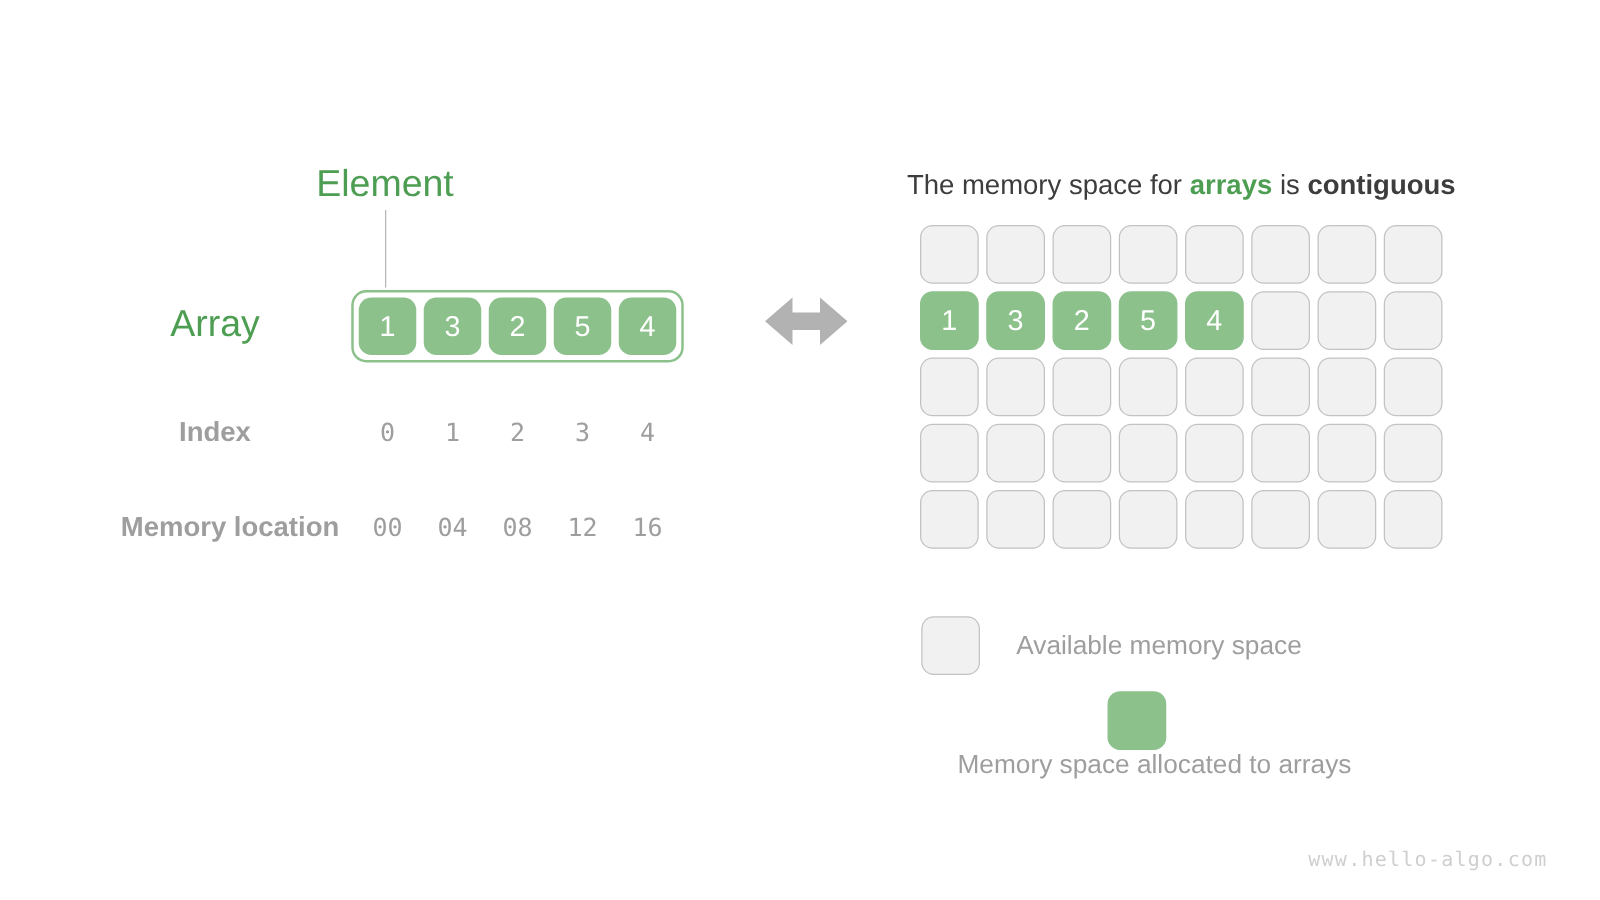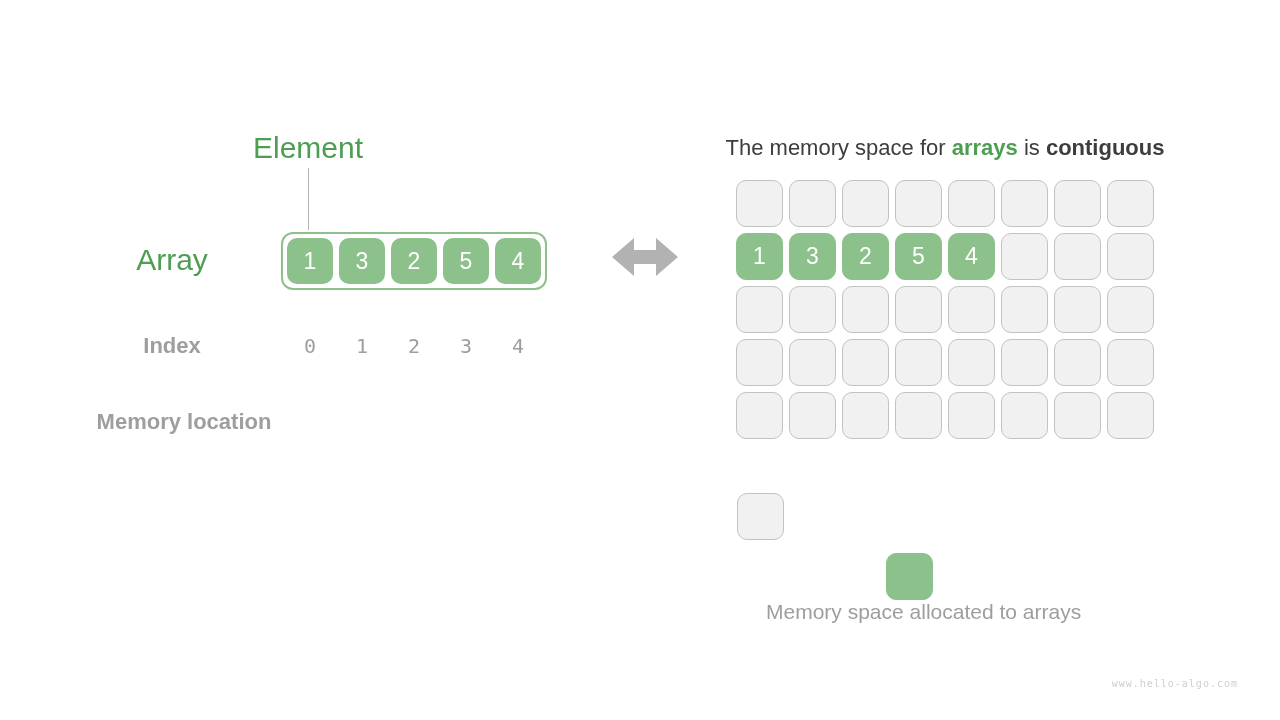--- a/index.html
+++ b/index.html
@@ -115,21 +115,21 @@
   .legend-swatch.allocated { background:var(--cell-green); border:1.5px solid var(--cell-green); }
   .legend-text {
     margin-left:29px;
     font-size:21px;
     color:var(--gray-text);
     white-space:nowrap;
   }
 
   .watermark {
     right:42px; top:678px;
-    font-size:10px;
+    font-size:16px;
     color:var(--watermark-gray);
     letter-spacing:1px;
   }
 </style>
 </head>
 <body>
 
 <div class="canvas">
 
   <div class="abs center-x green-label" style="left:308px; top:131px;">Element</div>
@@ -151,20 +151,27 @@
   <div class="abs value-row mono" style="top:334px;">
     <span>0</span>
     <span>1</span>
     <span>2</span>
     <span>3</span>
     <span>4</span>
   </div>
 
   <div class="abs center-xy gray-label" style="left:172px; top:422px;margin-left:12px;">Memory location</div>
 
+  <div class="abs value-row mono" style="top:410px;">
+    <span>00</span>
+    <span>04</span>
+    <span>08</span>
+    <span>12</span>
+    <span>16</span>
+  </div>
 
   <div class="abs arrow-wrap">
     <svg width="66" height="40" viewBox="0 0 66 40">
       <path d="M0,20 L22,1 L22,13 L44,13 L44,1 L66,20 L44,39 L44,27 L22,27 L22,39 Z" fill="currentColor"></path>
     </svg>
   </div>
 
   <div class="abs center-x title"><span>The memory space for </span><span class="hl">arrays</span><span> is </span><span class="b">contiguous</span></div>
 
   <div class="abs memory-grid">
@@ -205,20 +212,21 @@
       <div class="gcell"></div>
       <div class="gcell"></div>
       <div class="gcell"></div>
       <div class="gcell"></div>
       <div class="gcell"></div>
       <div class="gcell"></div>
     </div>
 
   <div class="abs legend-item" style="top:493px;">
     <div class="legend-swatch available"></div>
+    <div class="legend-text">Available memory space</div>
   </div>
 
   <div class="abs legend-item" style="top:553px;flex-direction:column;">
     <div class="legend-swatch allocated"></div>
     <div class="legend-text">Memory space allocated to arrays</div>
   </div>
 
   <div class="abs watermark mono">www.hello-algo.com</div>
 
 </div>

